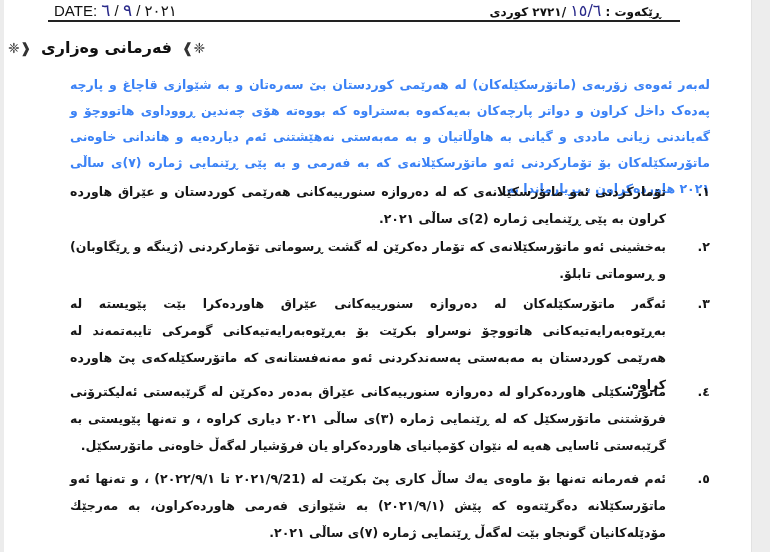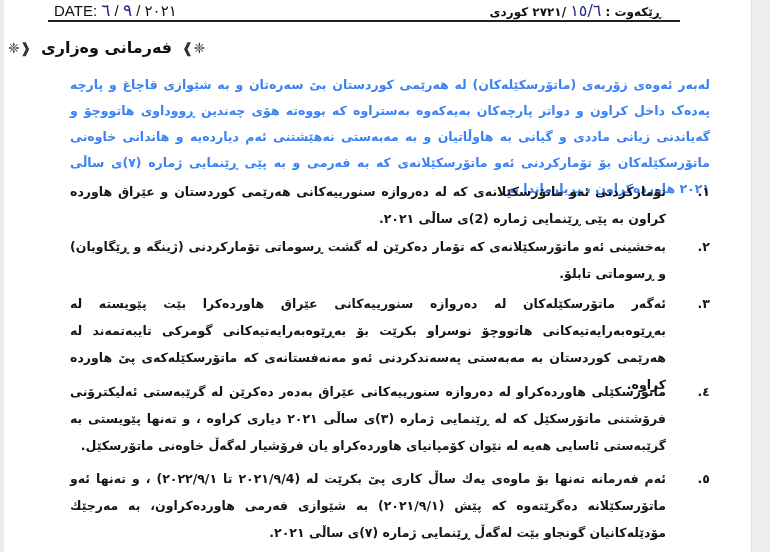--- a/index.html
+++ b/index.html
@@ -83,16 +83,16 @@
   <div class="item" style="top:290px;">
     <span class="num">٣.</span>
     <div class="txt">ئەگەر ماتۆرسکێلەکان لە دەروازە سنورییەکانی عێراق هاوردەکرا بێت پێویستە لە بەڕێوەبەرایەتیەکانی هاتووچۆ نوسراو بکرێت بۆ بەڕێوەبەرایەتیەکانی گومرکی تایبەتمەند لە هەرێمی کوردستان بە مەبەستی پەسەندکردنی ئەو مەنەفستانەی کە ماتۆرسکێلەکەی پێ هاوردە کراوە.</div>
   </div>
   <div class="item" style="top:378px;">
     <span class="num">٤.</span>
     <div class="txt">ماتۆرسکێلی هاوردەکراو لە دەروازە سنورییەکانی عێراق بەدەر دەکرێن لە گرێبەستی ئەلیکترۆنی فرۆشتنی ماتۆرسکێل کە لە ڕێنمایی ژمارە (٣)ی ساڵی ٢٠٢١ دیاری کراوە ، و تەنها پێویستی بە گرێبەستی ئاسایی هەیە لە نێوان کۆمپانیای هاوردەکراو یان فرۆشیار لەگەڵ خاوەنی ماتۆرسکێل.</div>
   </div>
   <div class="item" style="top:465px;">
     <span class="num">٥.</span>
-    <div class="txt">ئەم فەرمانە تەنها بۆ ماوەی یەك ساڵ کاری پێ بکرێت لە (٢٠٢١/٩/4 تا ٢٠٢٢/٩/١) ، و تەنها ئەو ماتۆرسکێلانە دەگرێتەوە کە پێش (٢٠٢١/٩/١) بە شێوازی فەرمی هاوردەکراون، بە مەرجێك مۆدێلەکانیان گونجاو بێت لەگەڵ ڕێنمایی ژمارە (٧)ی ساڵی ٢٠٢١.</div>
+    <div class="txt">ئەم فەرمانە تەنها بۆ ماوەی یەك ساڵ کاری پێ بکرێت لە (٢٠٢١/٩/21 تا ٢٠٢٢/٩/١) ، و تەنها ئەو ماتۆرسکێلانە دەگرێتەوە کە پێش (٢٠٢١/٩/١) بە شێوازی فەرمی هاوردەکراون، بە مەرجێك مۆدێلەکانیان گونجاو بێت لەگەڵ ڕێنمایی ژمارە (٧)ی ساڵی ٢٠٢١.</div>
   </div>
 </div>
 <div class="right-edge"></div>
 
 </body></html>

